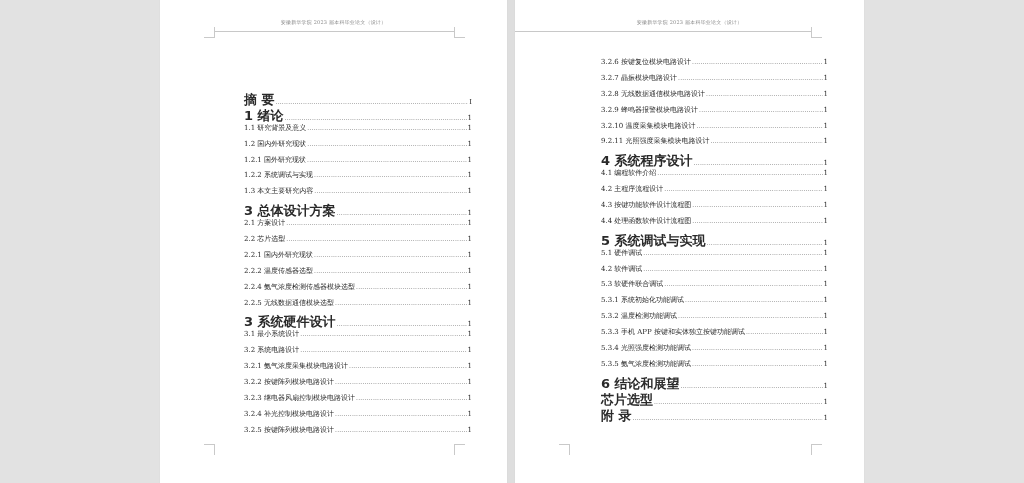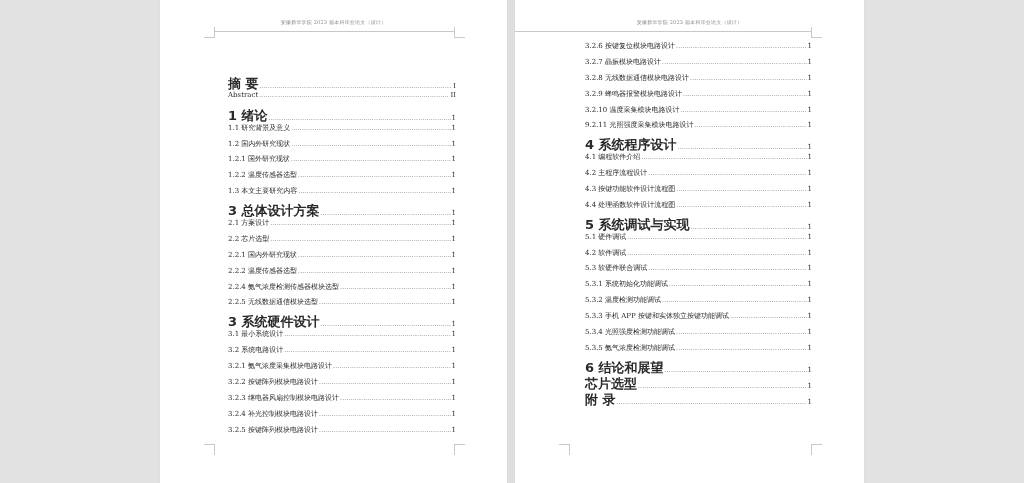--- a/index.html
+++ b/index.html
@@ -8,21 +8,21 @@
   #page-left{left:160px;width:347px;}
   #page-right{left:515px;width:349px;}
   .header-text{position:absolute;top:19px;left:0;right:0;text-align:center;font-size:5px;color:#8a8a8a;letter-spacing:0.2px;}
   .header-rule{position:absolute;top:31px;height:0;border-top:1px solid #c8c8c8;}
   .corner{position:absolute;width:10px;height:10px;border-color:#c9c9c9;border-style:solid;border-width:0;}
   .c-tl{border-right-width:1px;border-bottom-width:1px;}
   .c-tr{border-left-width:1px;border-bottom-width:1px;}
   .c-bl{border-right-width:1px;border-top-width:1px;}
   .c-br{border-left-width:1px;border-top-width:1px;}
   .toc-title{position:absolute;top:46px;left:0;right:0;text-align:center;font-family:"DejaVu Sans","Liberation Sans",sans-serif;font-weight:bold;font-size:11px;color:#222;letter-spacing:10px;}
-  .toc{position:absolute;margin:0;padding:0;list-style:none;}
+  .toc{position:absolute;margin:16px;padding:0;list-style:none;}
   #toc-left{left:68px;width:228px;top:75px;}
   #toc-right{left:70px;width:227px;top:41px;}
   .toc-row{display:flex;align-items:baseline;height:15.9px;font-size:7px;color:#2a2a2a;white-space:nowrap;}
   .toc-row.bold .toc-label{font-weight:bold;font-family:"DejaVu Sans","Liberation Sans",sans-serif;font-size:13px;}
   .toc-label{flex:0 0 auto;}
   .toc-dots{flex:1 1 auto;overflow:hidden;margin:0 1px;color:#555;font-size:6px;letter-spacing:0.2px;}
   .toc-dots::before{content:"................................................................................................................................................................................";}
   .toc-page{flex:0 0 auto;font-size:7px;}
   .gutter{position:absolute;left:507px;width:8px;top:0;height:483px;background:#dedede;}
 </style>
@@ -37,25 +37,20 @@
   <div class="corner c-tl" style="left:44px;top:27px;"></div>
   <div class="corner c-tr" style="left:294px;top:27px;"></div>
   <div class="corner c-bl" style="left:44px;top:444px;"></div>
   <div class="corner c-br" style="left:294px;top:444px;"></div>
   <ul class="toc" id="toc-left">
       <li class="toc-row bold">
         <span class="toc-label">摘    要</span>
         <span class="toc-dots"></span>
         <span class="toc-page">I</span>
       </li>
-      <li class="toc-row">
-        <span class="toc-label">Abstract</span>
-        <span class="toc-dots"></span>
-        <span class="toc-page">II</span>
-      </li>
       <li class="toc-row bold">
         <span class="toc-label">1 绪论</span>
         <span class="toc-dots"></span>
         <span class="toc-page">1</span>
       </li>
       <li class="toc-row">
         <span class="toc-label">1.1 研究背景及意义</span>
         <span class="toc-dots"></span>
         <span class="toc-page">1</span>
       </li>
@@ -63,21 +58,21 @@
         <span class="toc-label">1.2 国内外研究现状</span>
         <span class="toc-dots"></span>
         <span class="toc-page">1</span>
       </li>
       <li class="toc-row">
         <span class="toc-label">1.2.1 国外研究现状</span>
         <span class="toc-dots"></span>
         <span class="toc-page">1</span>
       </li>
       <li class="toc-row">
-        <span class="toc-label">1.2.2 温度传感器选型</span>
+        <span class="toc-label">1.2.2 系统调试与实现</span>
         <span class="toc-dots"></span>
         <span class="toc-page">1</span>
       </li>
       <li class="toc-row">
         <span class="toc-label">1.3 本文主要研究内容</span>
         <span class="toc-dots"></span>
         <span class="toc-page">1</span>
       </li>
       <li class="toc-row bold">
         <span class="toc-label">3 总体设计方案</span>

